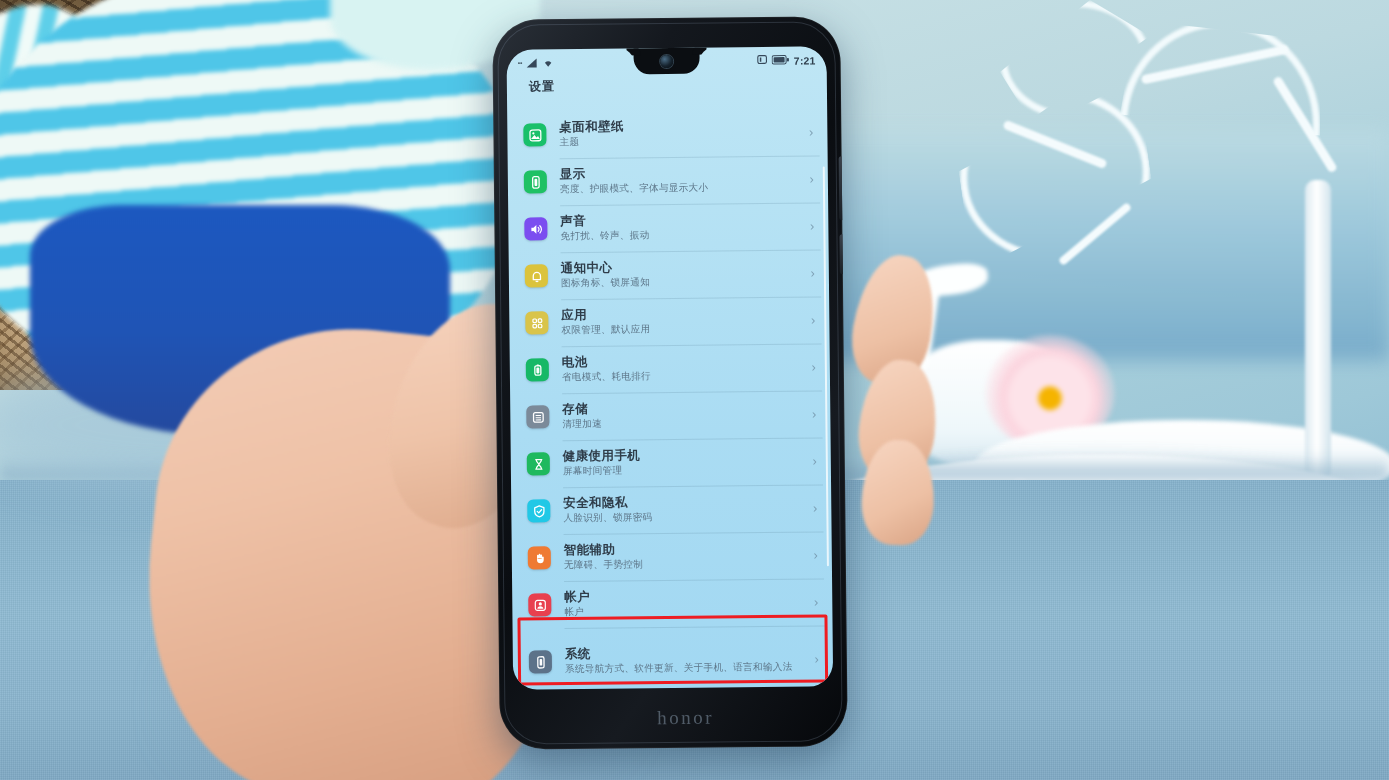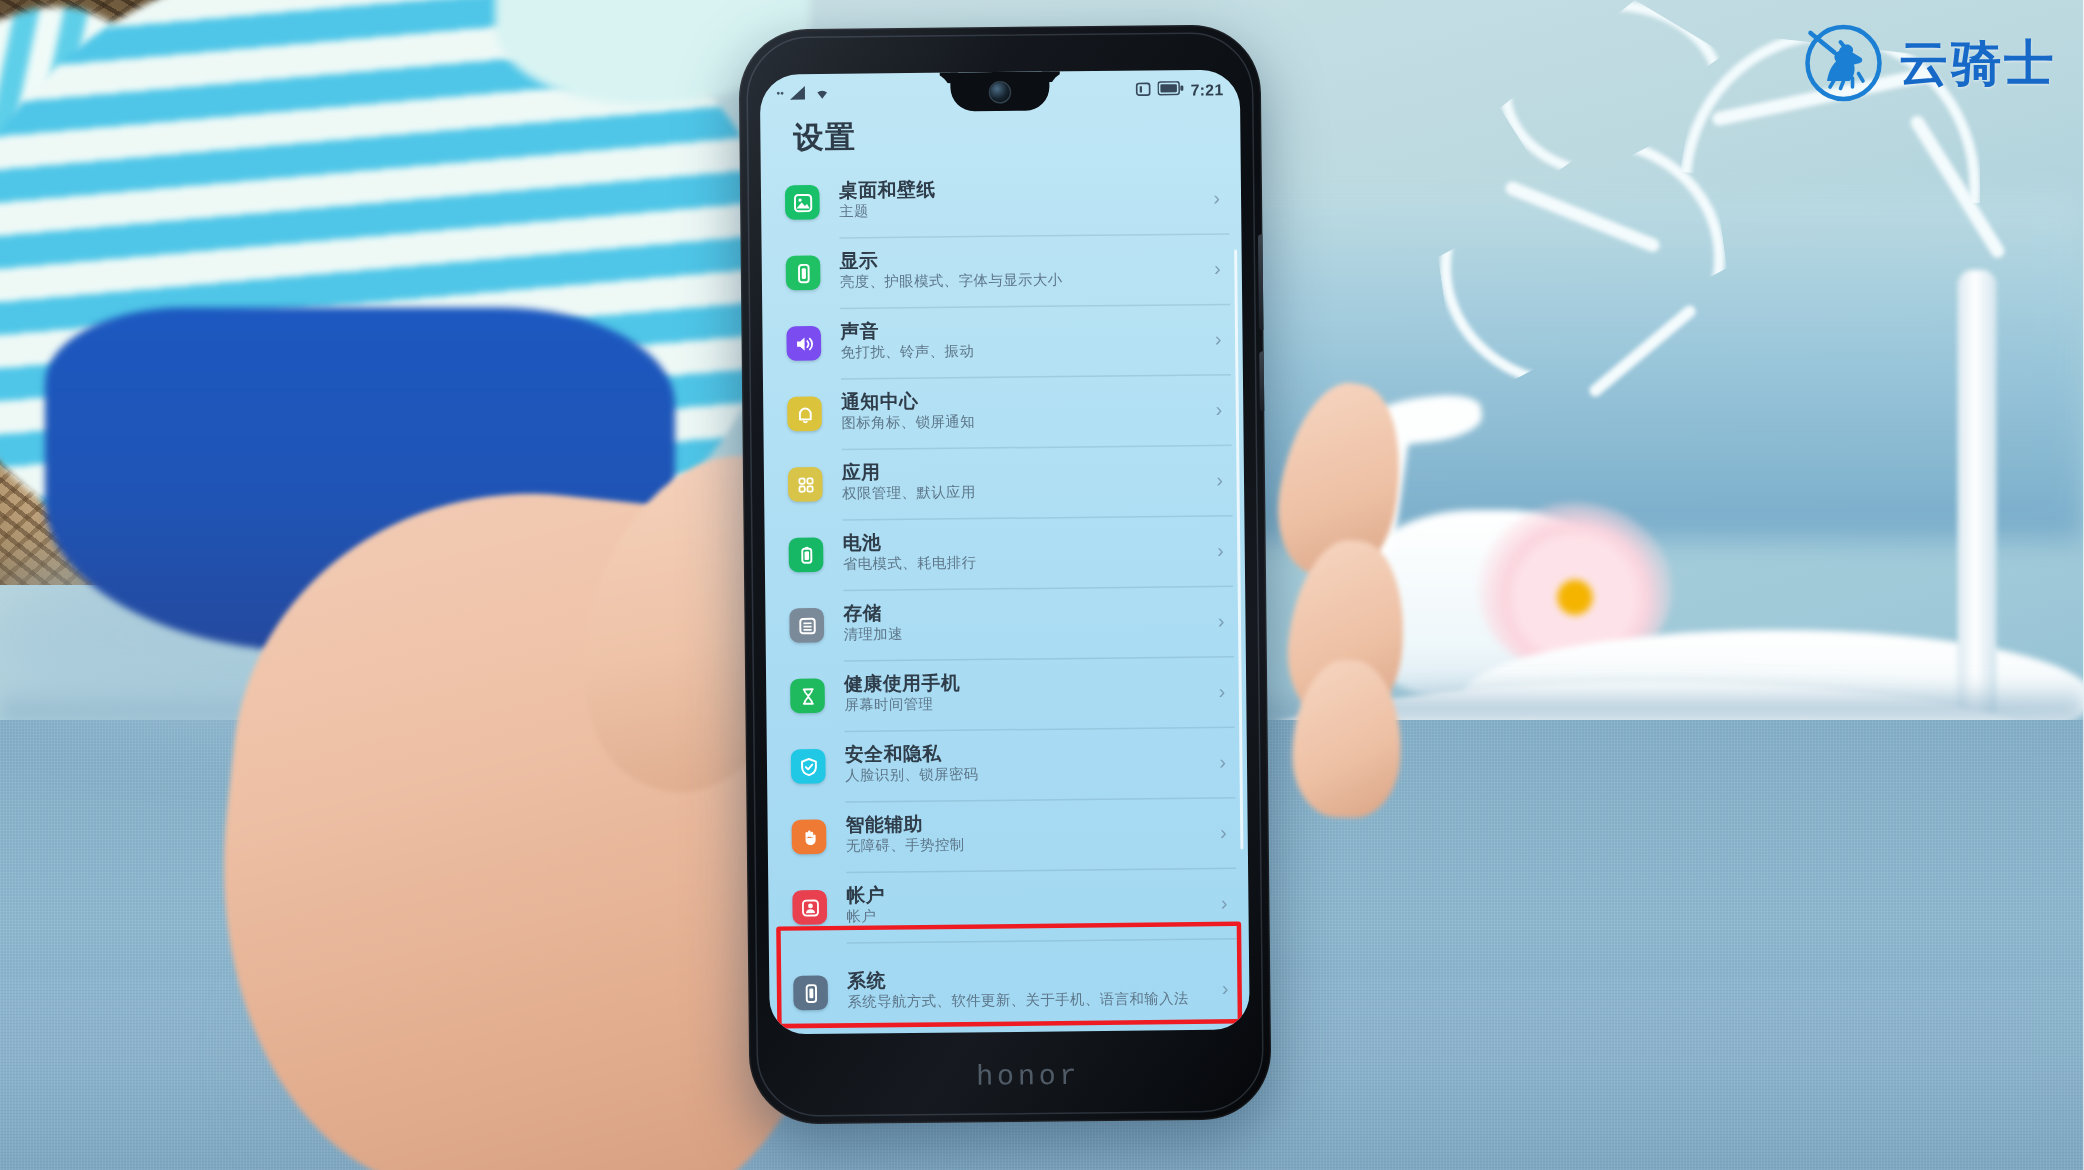--- a/index.html
+++ b/index.html
@@ -275,21 +275,21 @@
     padding:0 11px; z-index:4;
     color:#30404e;
   }
   .sb-left{ display:flex; align-items:center; gap:3px; }
   .sb-right{ display:flex; align-items:center; gap:4px; font-size:10.5px; font-weight:600; letter-spacing:.2px;}
   .sig-dots{ font-size:7px; line-height:1; opacity:.85; }
 
   
   .page-title{
     position:absolute; top:29px; left:22px;
-    font-size:20px; font-weight:700; color:#2e3c49; letter-spacing:1px;
+    font-size:12px; font-weight:700; color:#2e3c49; letter-spacing:1px;
     z-index:3;
   }
 
   
   .list{
     position:absolute; top:62px; left:0; right:0; bottom:0;
     overflow:hidden;
   }
   .row{
     position:relative;
@@ -329,21 +329,21 @@
     pointer-events:none;
   }
 
   
   .chin{
     position:absolute; left:0; right:0; bottom:0; height:60px;
     display:flex; align-items:center; justify-content:center;
   }
   .honor{
     font-size:19px; color:#5b6875; letter-spacing:2.5px;
-    font-family:Liberation Mono, monospace; font-weight:400;
+    font-family:Liberation Serif, serif; font-weight:400;
     opacity:.85;
     margin-left:24px;
   }
 
   
   #logo{
     position:absolute; right:18px; top:14px;
     display:flex; align-items:center; gap:9px; z-index:20;
   }
   .logo-badge{ width:56px; height:56px; }
@@ -628,26 +628,14 @@
 
     <div class="chin">
       <div class="honor">honor</div>
     </div>
   </div>
 
   <div class="finger f1"></div>
   <div class="finger f2"></div>
   <div class="finger f3"></div>
 
-  <div id="logo">
-    <span class="logo-badge">
-      <svg width="56" height="56" viewBox="0 0 56 56">
-        <circle cx="28" cy="28" r="24" fill="none" stroke="#1b7fd4" stroke-width="3"></circle>
-        <path d="M6 8 L22 21" stroke="#1b7fd4" stroke-width="3" stroke-linecap="round"></path>
-        <path d="M17 40 c1 -6 3 -10 6 -13 c-2 -3 -1 -6 2 -7 c1 -3 4 -5 7 -4 c2 1 3 3 2 5 l5 3 c2 1 2 3 0 4 l-4 1 c1 4 0 8 -3 11 z" fill="#1b7fd4"></path>
-        <path d="M22 39 l-3 5 M28 40 l-2 5 M34 38 l0 6 M38 35 l3 5" stroke="#1b7fd4" stroke-width="2.4" stroke-linecap="round"></path>
-        <path d="M30 19 l-4 -5" stroke="#1b7fd4" stroke-width="2.6" stroke-linecap="round"></path>
-      </svg>
-    </span>
-    <span class="logo-text">云骑士</span>
-  </div>
 
 </div>
 
 </body></html>

